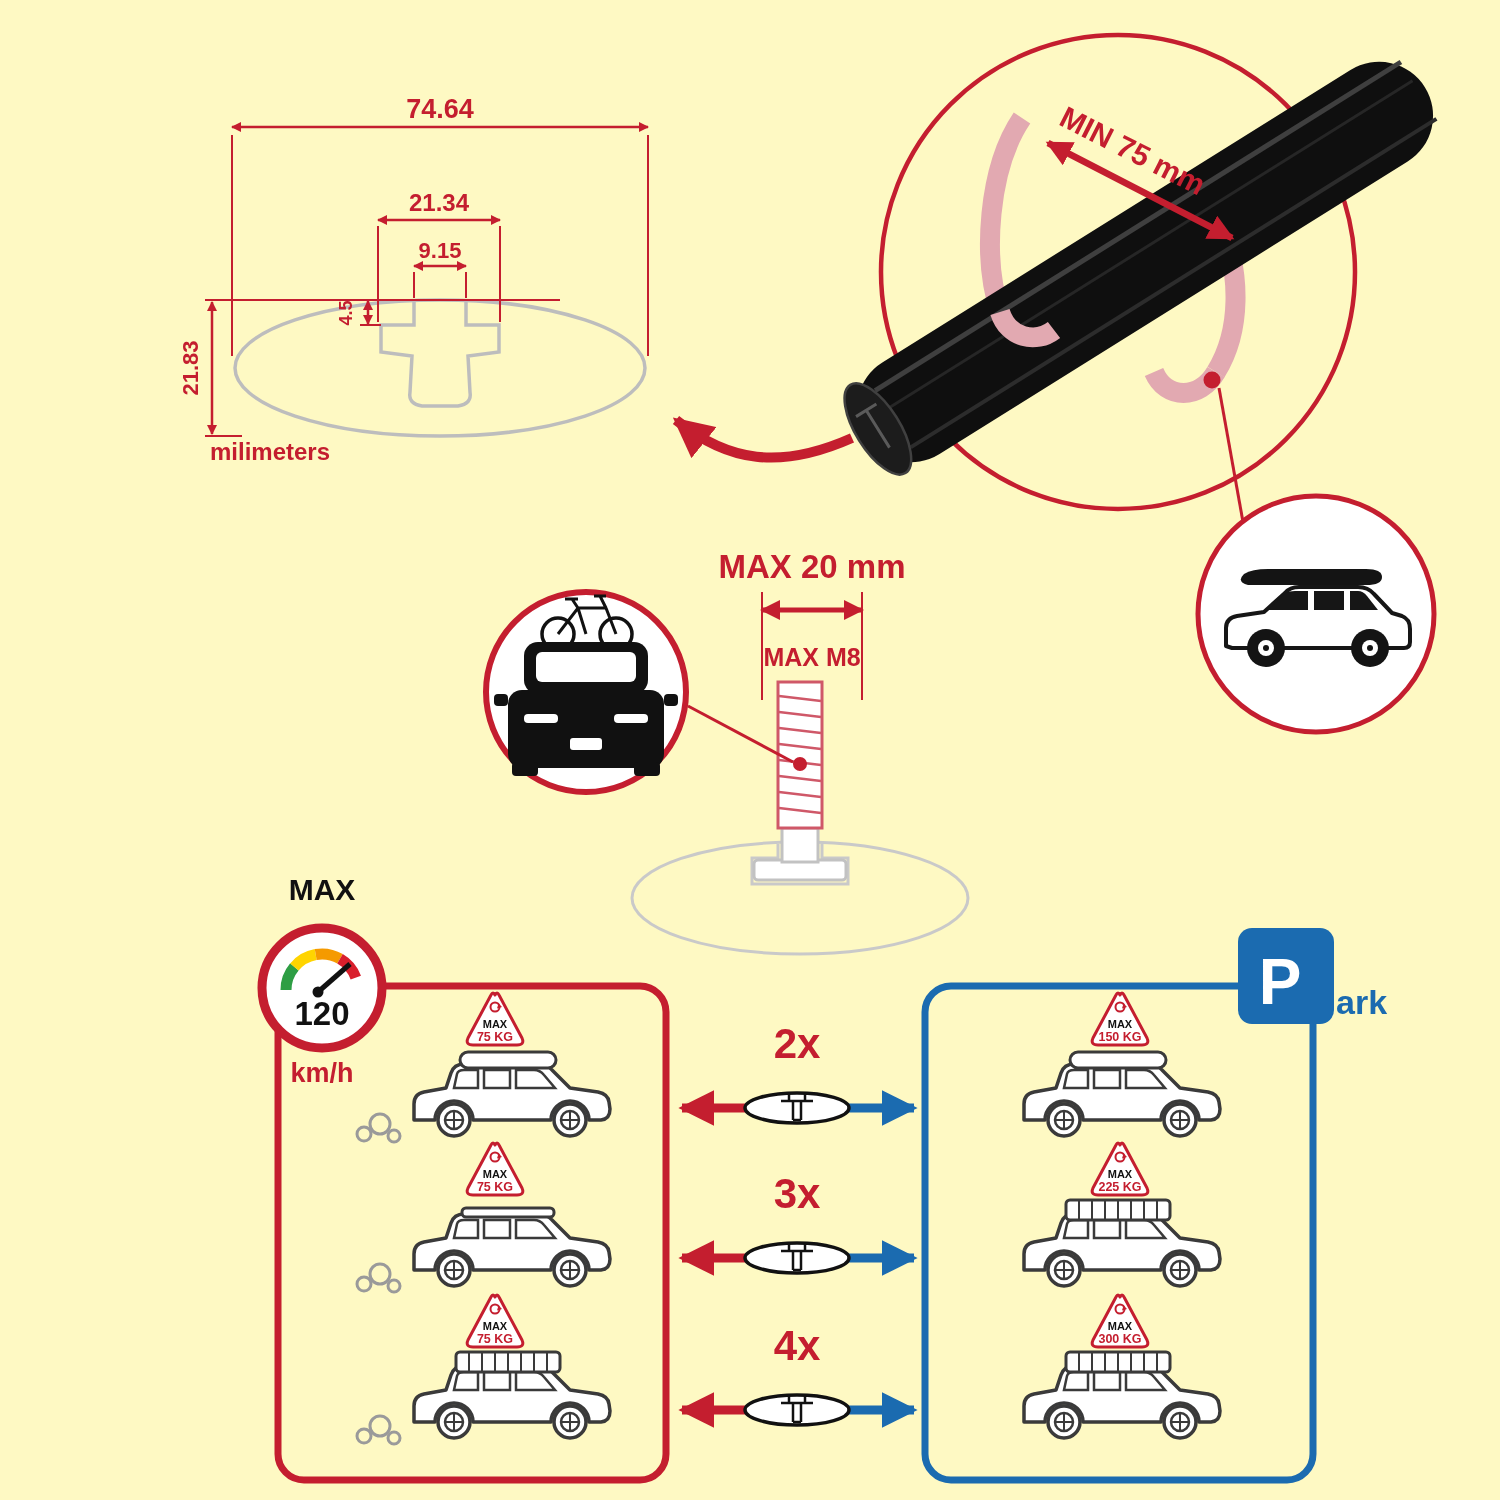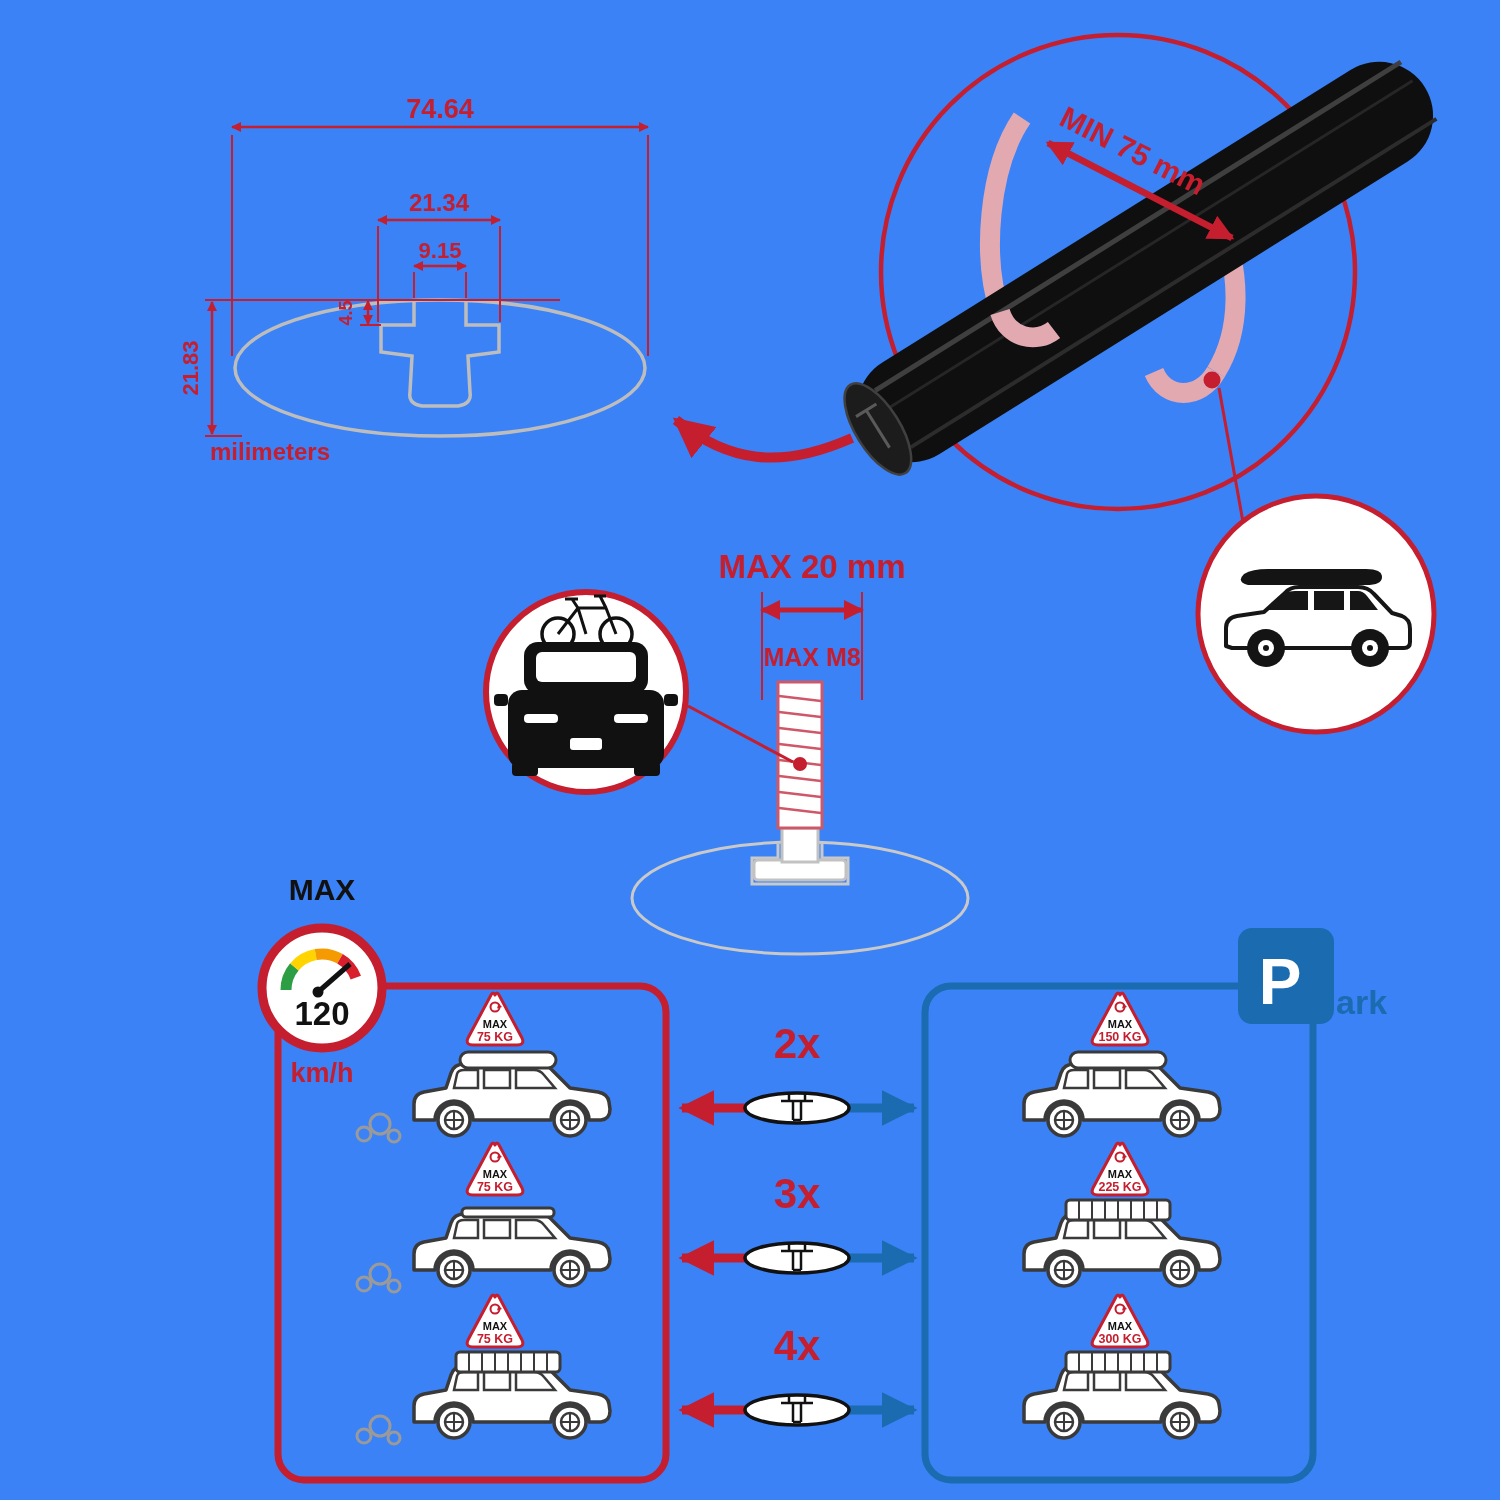--- a/index.html
+++ b/index.html
@@ -1,16 +1,16 @@
 <!DOCTYPE html>
 <html><head>
 <meta charset="utf-8">
 <style>
   html,body{margin:0;padding:0;background:#ffffff;}
-  #canvas{position:relative;width:1500px;height:1500px;background:#3b82f6;overflow:hidden;}
+  #canvas{position:relative;width:1500px;height:1500px;background:#fef9c3;overflow:hidden;}
   svg text{font-family:"Liberation Sans",sans-serif;font-weight:bold;}
   .red{fill:#c41e2f}
   .blk{fill:#111111}
   .wht{fill:#ffffff}
   .blu{fill:#1b6bb0}
   .mid{text-anchor:middle}
 </style>
 </head>
 <body>
 

